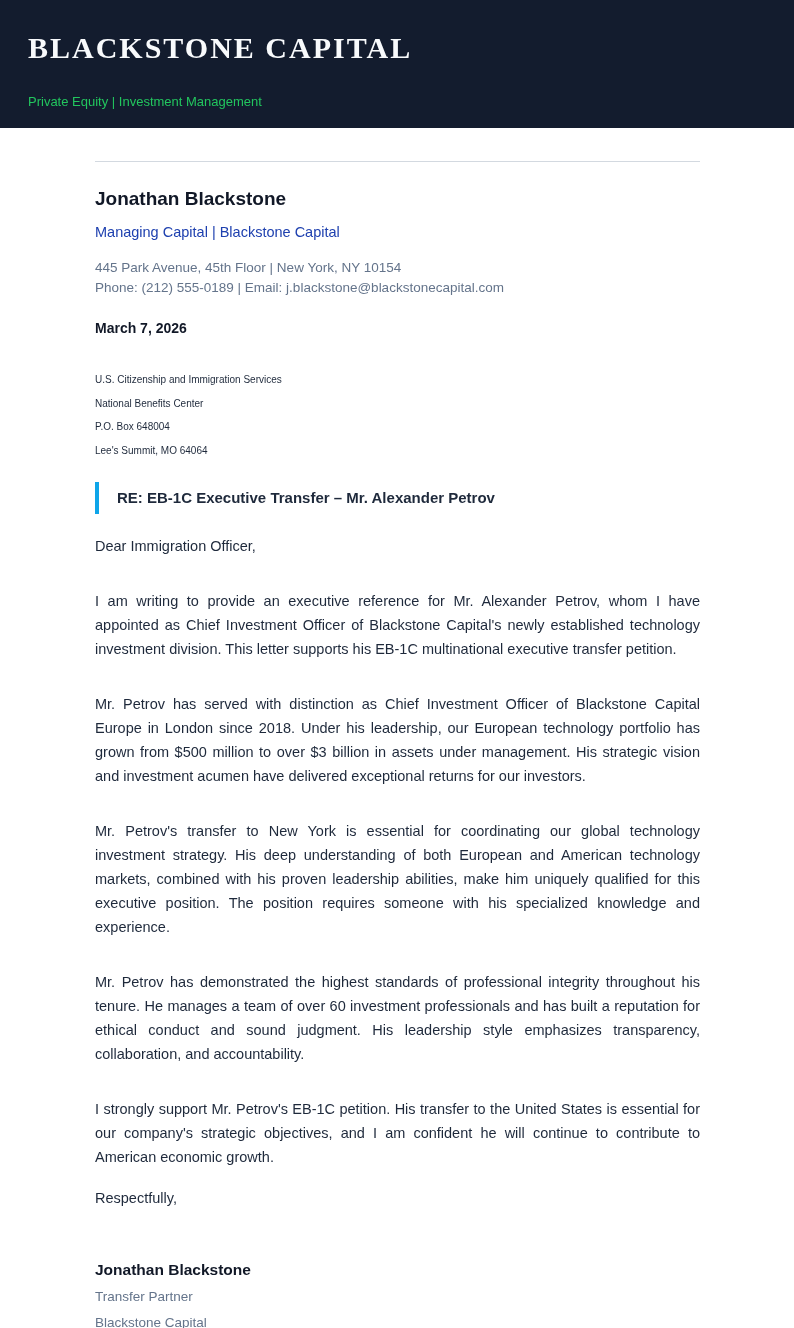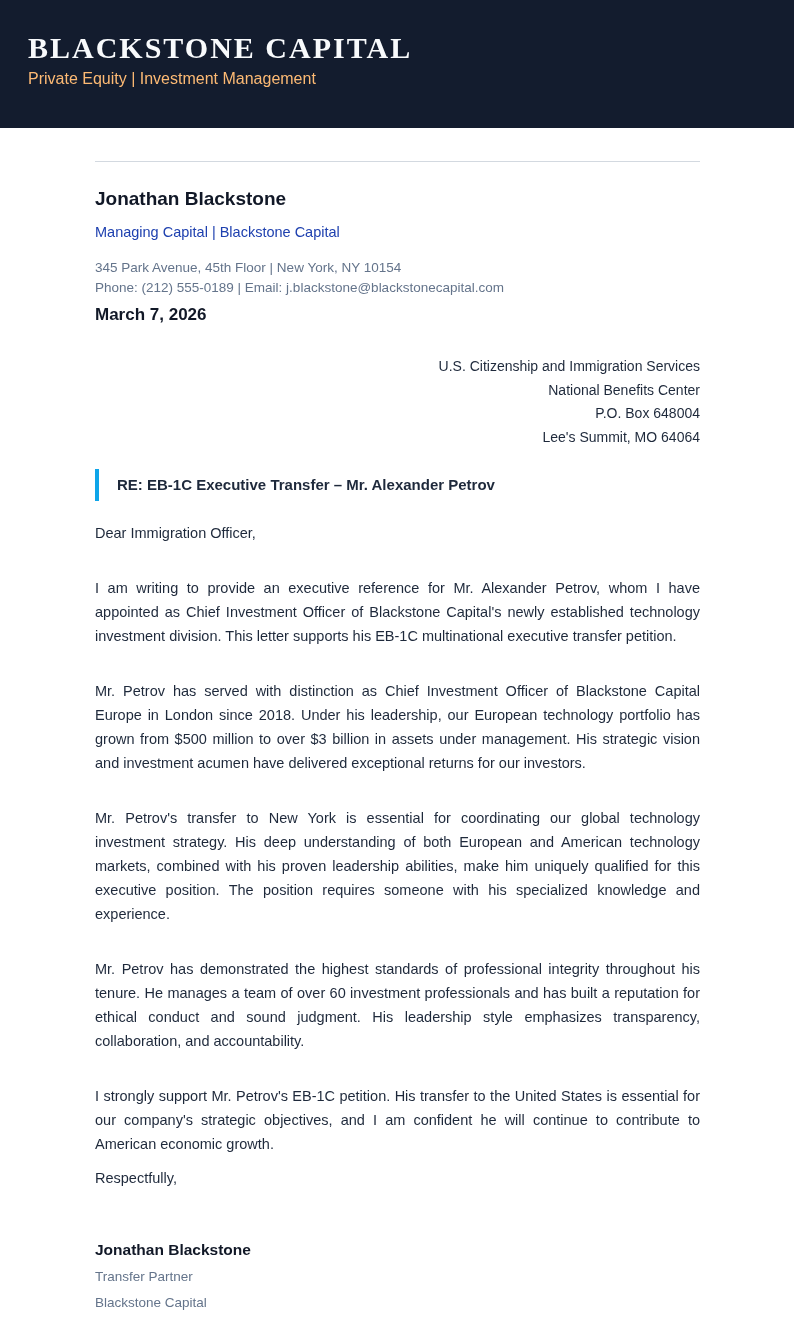--- a/index.html
+++ b/index.html
@@ -20,24 +20,24 @@
   }
   .company {
     font-family: "Liberation Serif", serif;
     font-weight: 700;
     font-size: 30px;
     line-height: 36px;
     letter-spacing: 2px;
     color: #f8fafc;
   }
   .tagline {
-    margin-top: 4px;
-    font-size: 16px;
+    margin-top: 27px;
+    font-size: 13px;
     line-height: 17px;
-    color: #fdba74;
+    color: #22c55e;
   }
 
   
   .page { margin: 0 94px 0 95px; }
 
   .divider {
     border: none;
     border-top: 1px solid #d3d9e0;
     margin-top: 33px;
   }
@@ -55,33 +55,32 @@
     line-height: 19px;
     color: #1e40af;
   }
   .sender-contact { margin-top: 16px; }
   .sender-contact p {
     font-size: 13.5px;
     line-height: 20px;
     color: #64748b;
   }
   .date {
-    margin-top: 7px;
-    font-size: 17px;
+    margin-top: 20px;
+    font-size: 14px;
     line-height: 20px;
     font-weight: 700;
     color: #111827;
   }
 
   .recipient { margin-top: 30px; }
   .recipient p {
-    font-size: 14px;
+    font-size: 10px;
     line-height: 23.5px;
     color: #1e293b;
-    text-align: right;
   }
 
   .subject {
     margin-top: 20px;
     border-left: 4px solid #0ea5e9;
     padding: 5px 0 5px 18px;
   }
   .subject span {
     font-size: 15px;
     line-height: 22px;
@@ -96,21 +95,21 @@
     color: #1e293b;
   }
   .para {
     margin-top: 31px;
     font-size: 14.5px;
     line-height: 24px;
     text-align: justify;
     color: #1e293b;
   }
   .closing {
-    margin-top: 10px;
+    margin-top: 17px;
     font-size: 14.5px;
     line-height: 24px;
     color: #1e293b;
   }
 
   .signature { margin-top: 50px; }
   .sig-name {
     font-size: 15.5px;
     line-height: 20px;
     font-weight: 700;
@@ -131,21 +130,21 @@
   <div class="tagline">Private Equity | Investment Management</div>
 </header>
 
 <main class="page">
   <hr class="divider">
 
   <h1 class="sender-name">Jonathan Blackstone</h1>
   <p class="sender-title">Managing Capital | Blackstone Capital</p>
 
   <div class="sender-contact">
-    <p>345 Park Avenue, 45th Floor | New York, NY 10154</p>
+    <p>445 Park Avenue, 45th Floor | New York, NY 10154</p>
     <p>Phone: (212) 555-0189 | Email: j.blackstone@blackstonecapital.com</p>
   </div>
   <p class="date">March 7, 2026</p>
 
   <div class="recipient">
     <p>U.S. Citizenship and Immigration Services</p>
     <p>National Benefits Center</p>
     <p>P.O. Box 648004</p>
     <p>Lee's Summit, MO 64064</p>
   </div>

